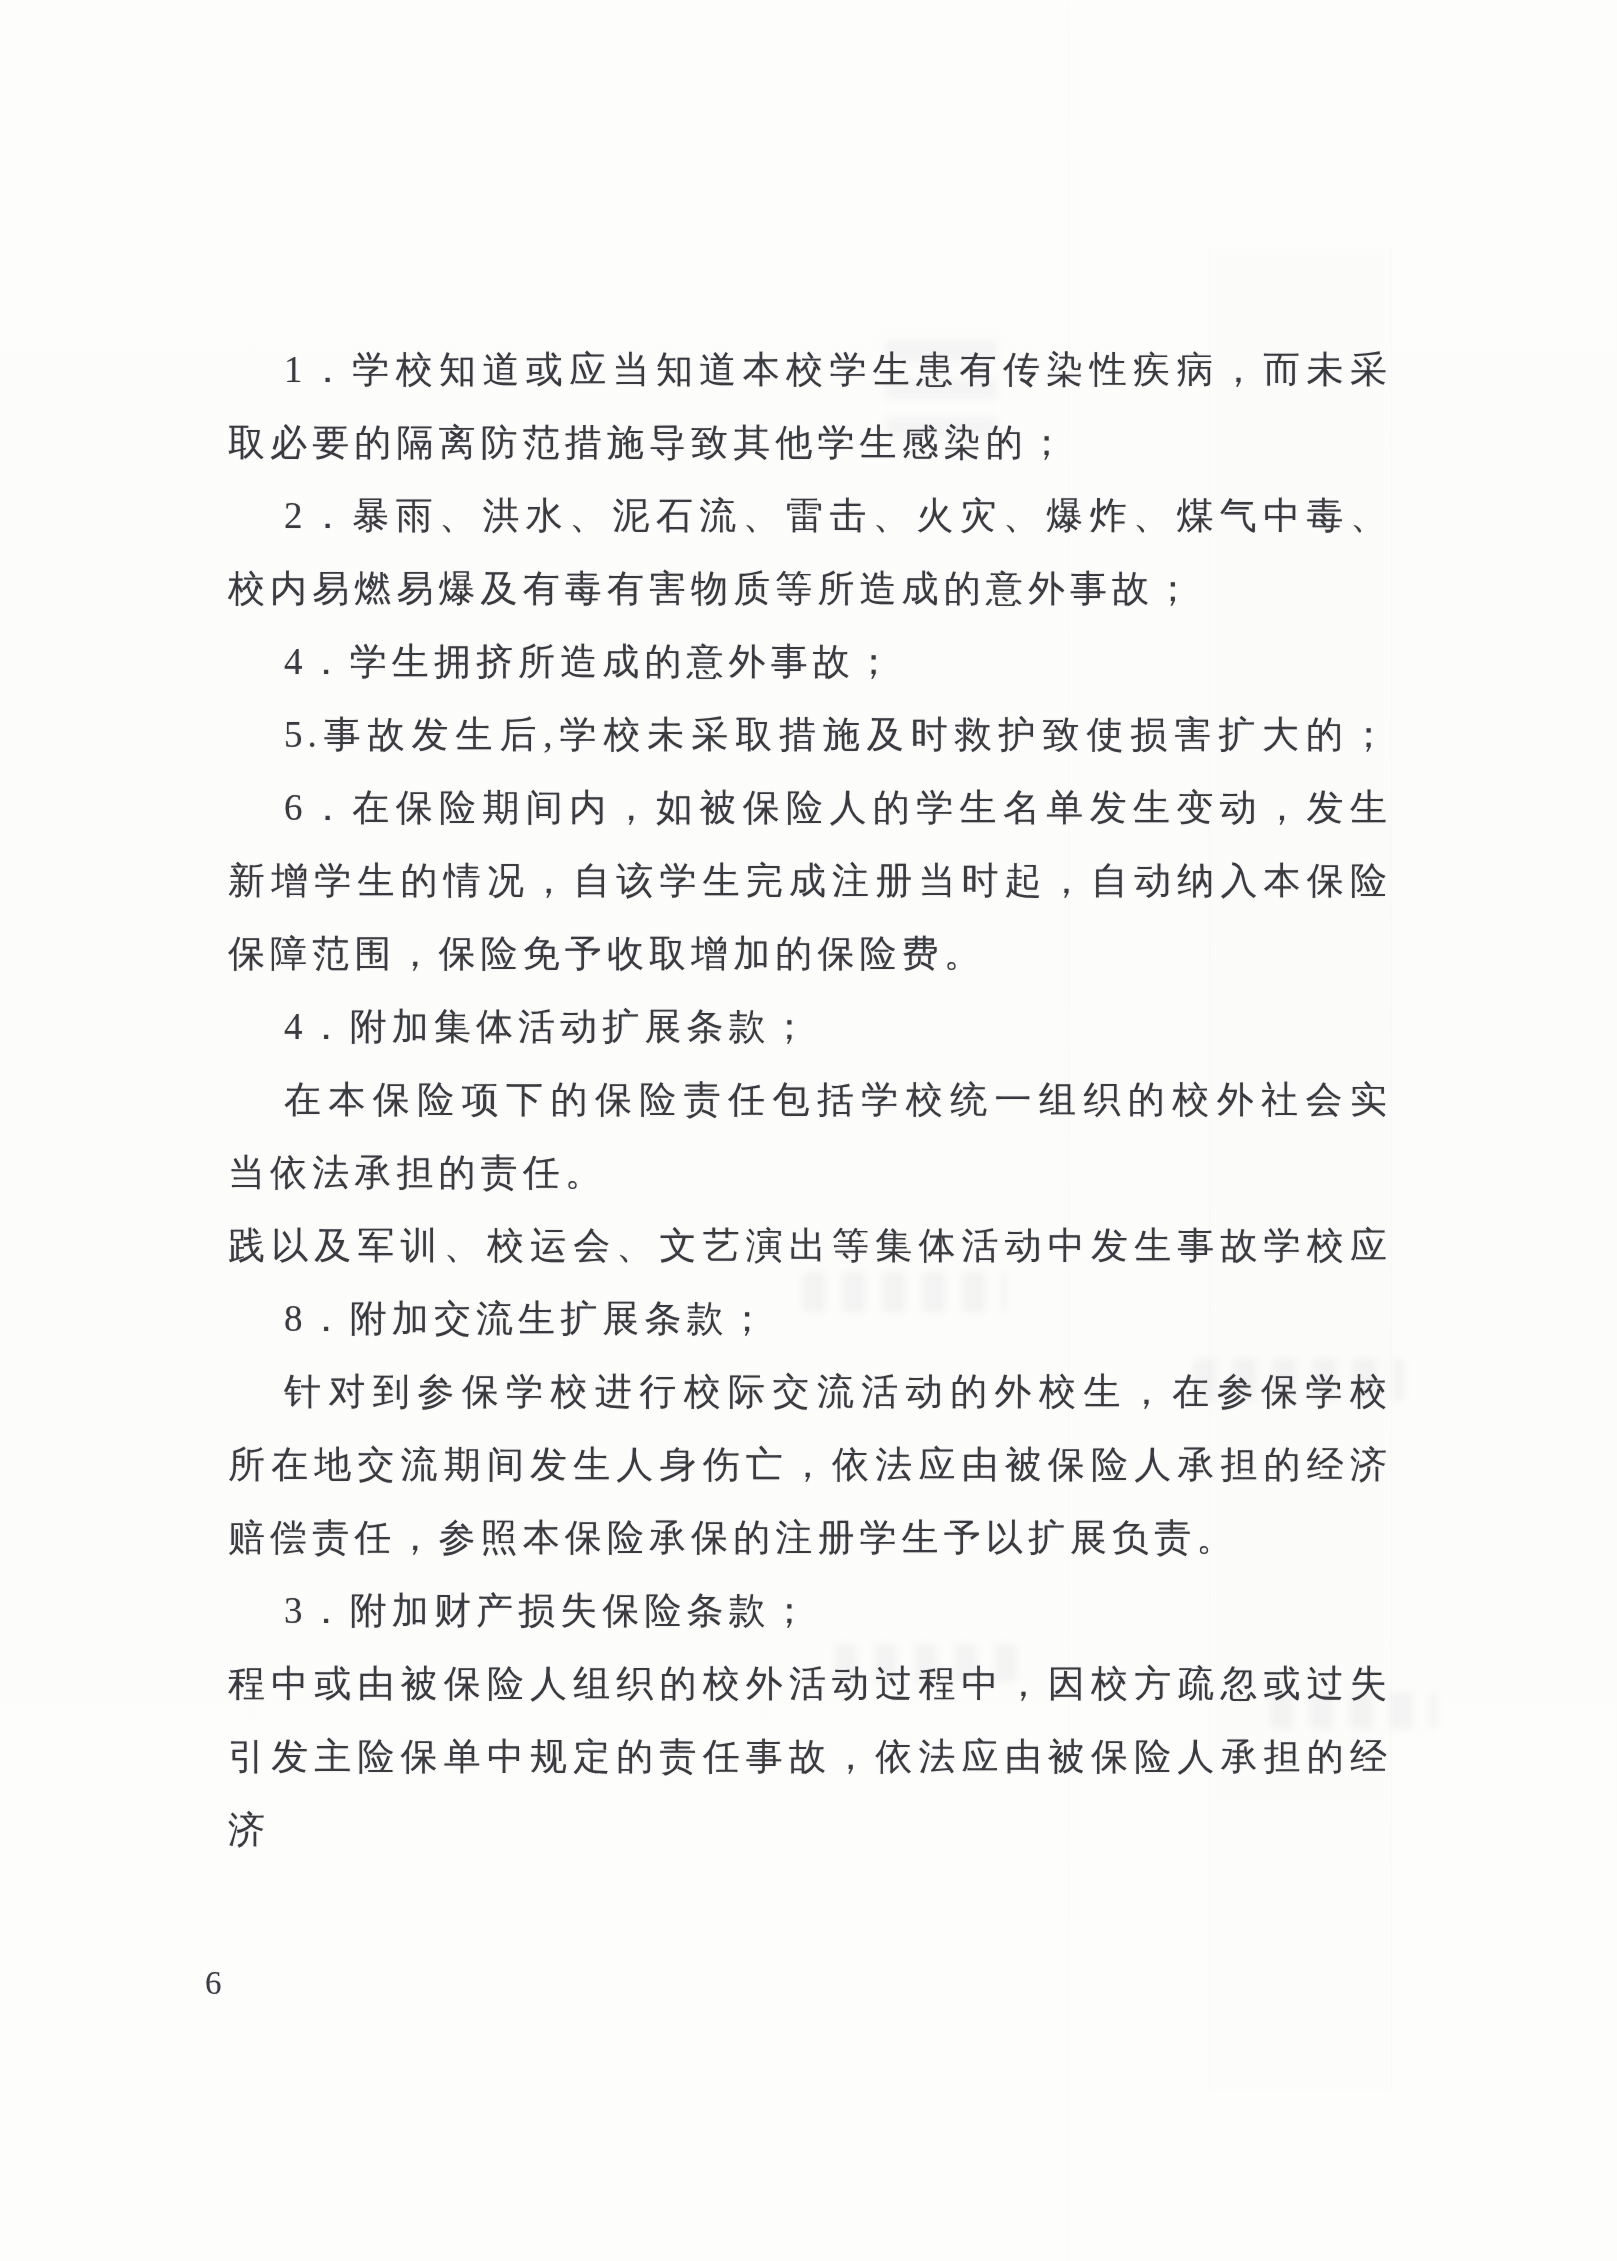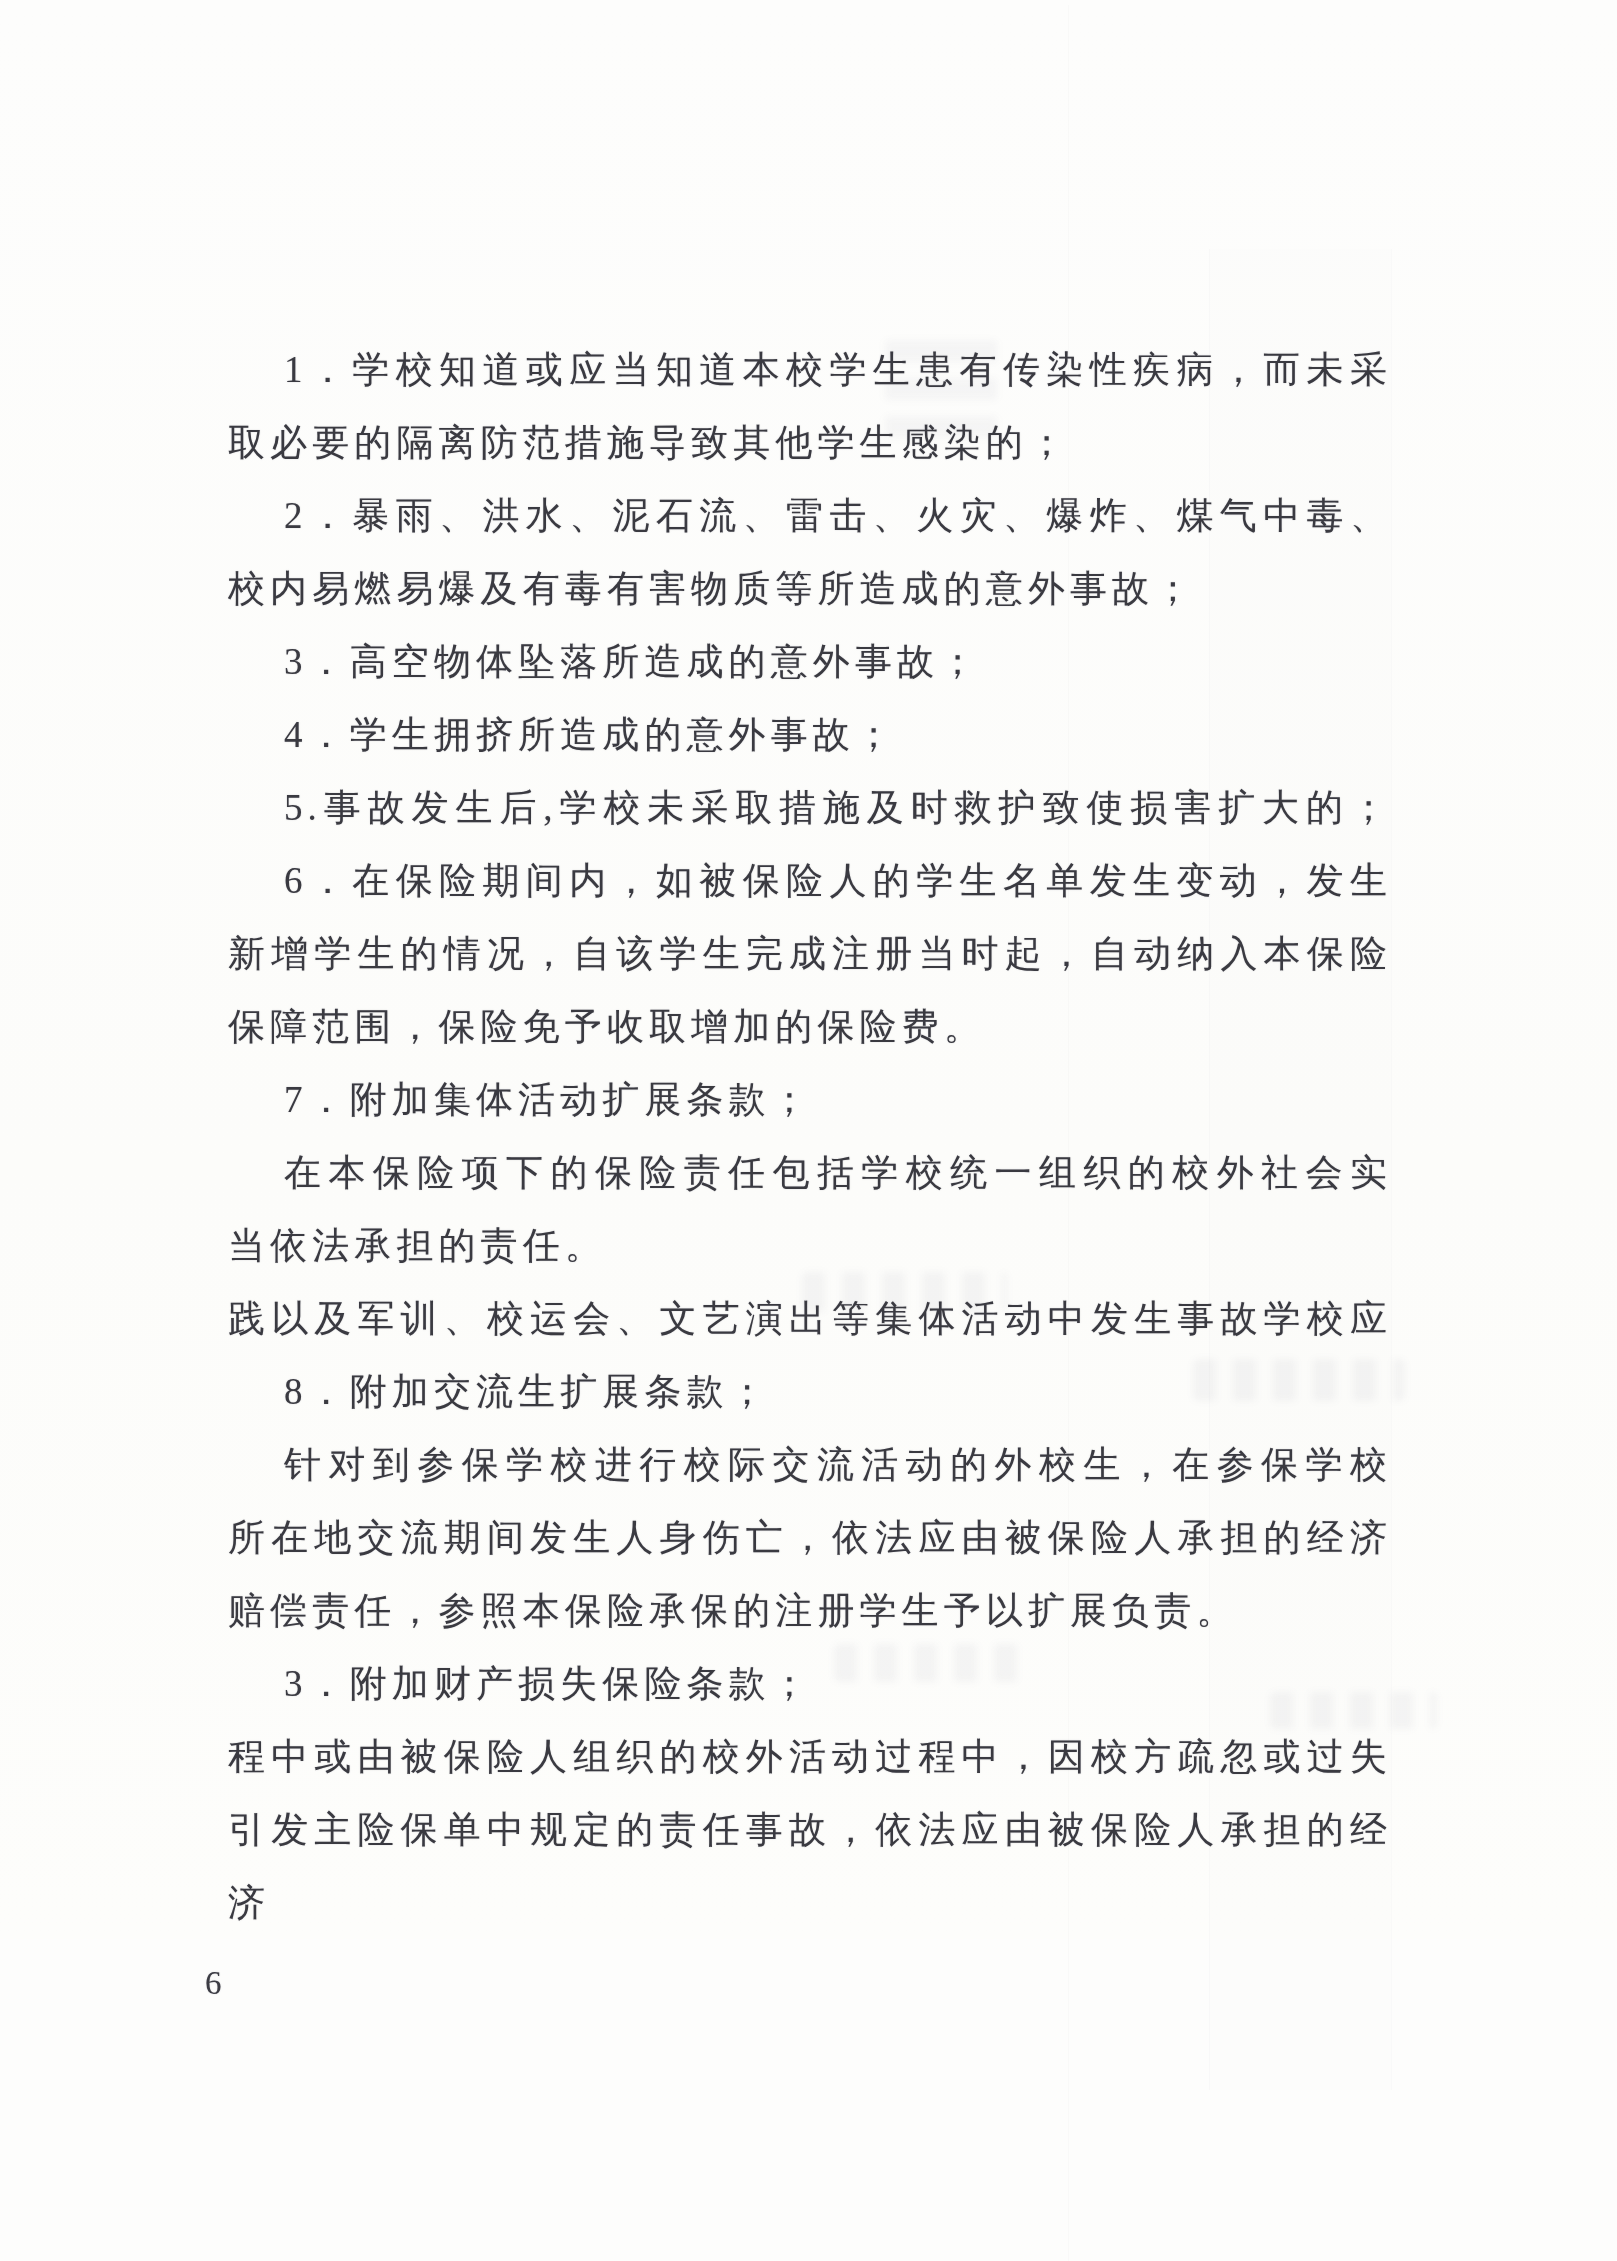--- a/index.html
+++ b/index.html
@@ -98,27 +98,26 @@
   <div class="ghost g2"></div>
   <div class="ghost g3"></div>
   <div class="ghost g4"></div>
   <div class="ghost g5"></div>
 
   <div class="textblock">
     <div class="line ind full">1．学校知道或应当知道本校学生患有传染性疾病，而未采</div>
     <div class="line">取必要的隔离防范措施导致其他学生感染的；</div>
     <div class="line ind full">2．暴雨、洪水、泥石流、雷击、火灾、爆炸、煤气中毒、</div>
     <div class="line">校内易燃易爆及有毒有害物质等所造成的意外事故；</div>
-    <div class="line ind">3．高空物体坠落所造成的意外事故；</div>
     <div class="line ind">4．学生拥挤所造成的意外事故；</div>
     <div class="line ind full">5.事故发生后,学校未采取措施及时救护致使损害扩大的；</div>
     <div class="line ind full">6．在保险期间内，如被保险人的学生名单发生变动，发生</div>
     <div class="line full">新增学生的情况，自该学生完成注册当时起，自动纳入本保险</div>
     <div class="line">保障范围，保险免予收取增加的保险费。</div>
-    <div class="line ind">7．附加集体活动扩展条款；</div>
+    <div class="line ind">4．附加集体活动扩展条款；</div>
     <div class="line ind full">在本保险项下的保险责任包括学校统一组织的校外社会实</div>
     <div class="line">当依法承担的责任。</div>
     <div class="line full">践以及军训、校运会、文艺演出等集体活动中发生事故学校应</div>
     <div class="line ind">8．附加交流生扩展条款；</div>
     <div class="line ind full">针对到参保学校进行校际交流活动的外校生，在参保学校</div>
     <div class="line full">所在地交流期间发生人身伤亡，依法应由被保险人承担的经济</div>
     <div class="line">赔偿责任，参照本保险承保的注册学生予以扩展负责。</div>
     <div class="line ind">3．附加财产损失保险条款；</div>
     <div class="line full">程中或由被保险人组织的校外活动过程中，因校方疏忽或过失</div>
     <div class="line full">引发主险保单中规定的责任事故，依法应由被保险人承担的经济</div>

